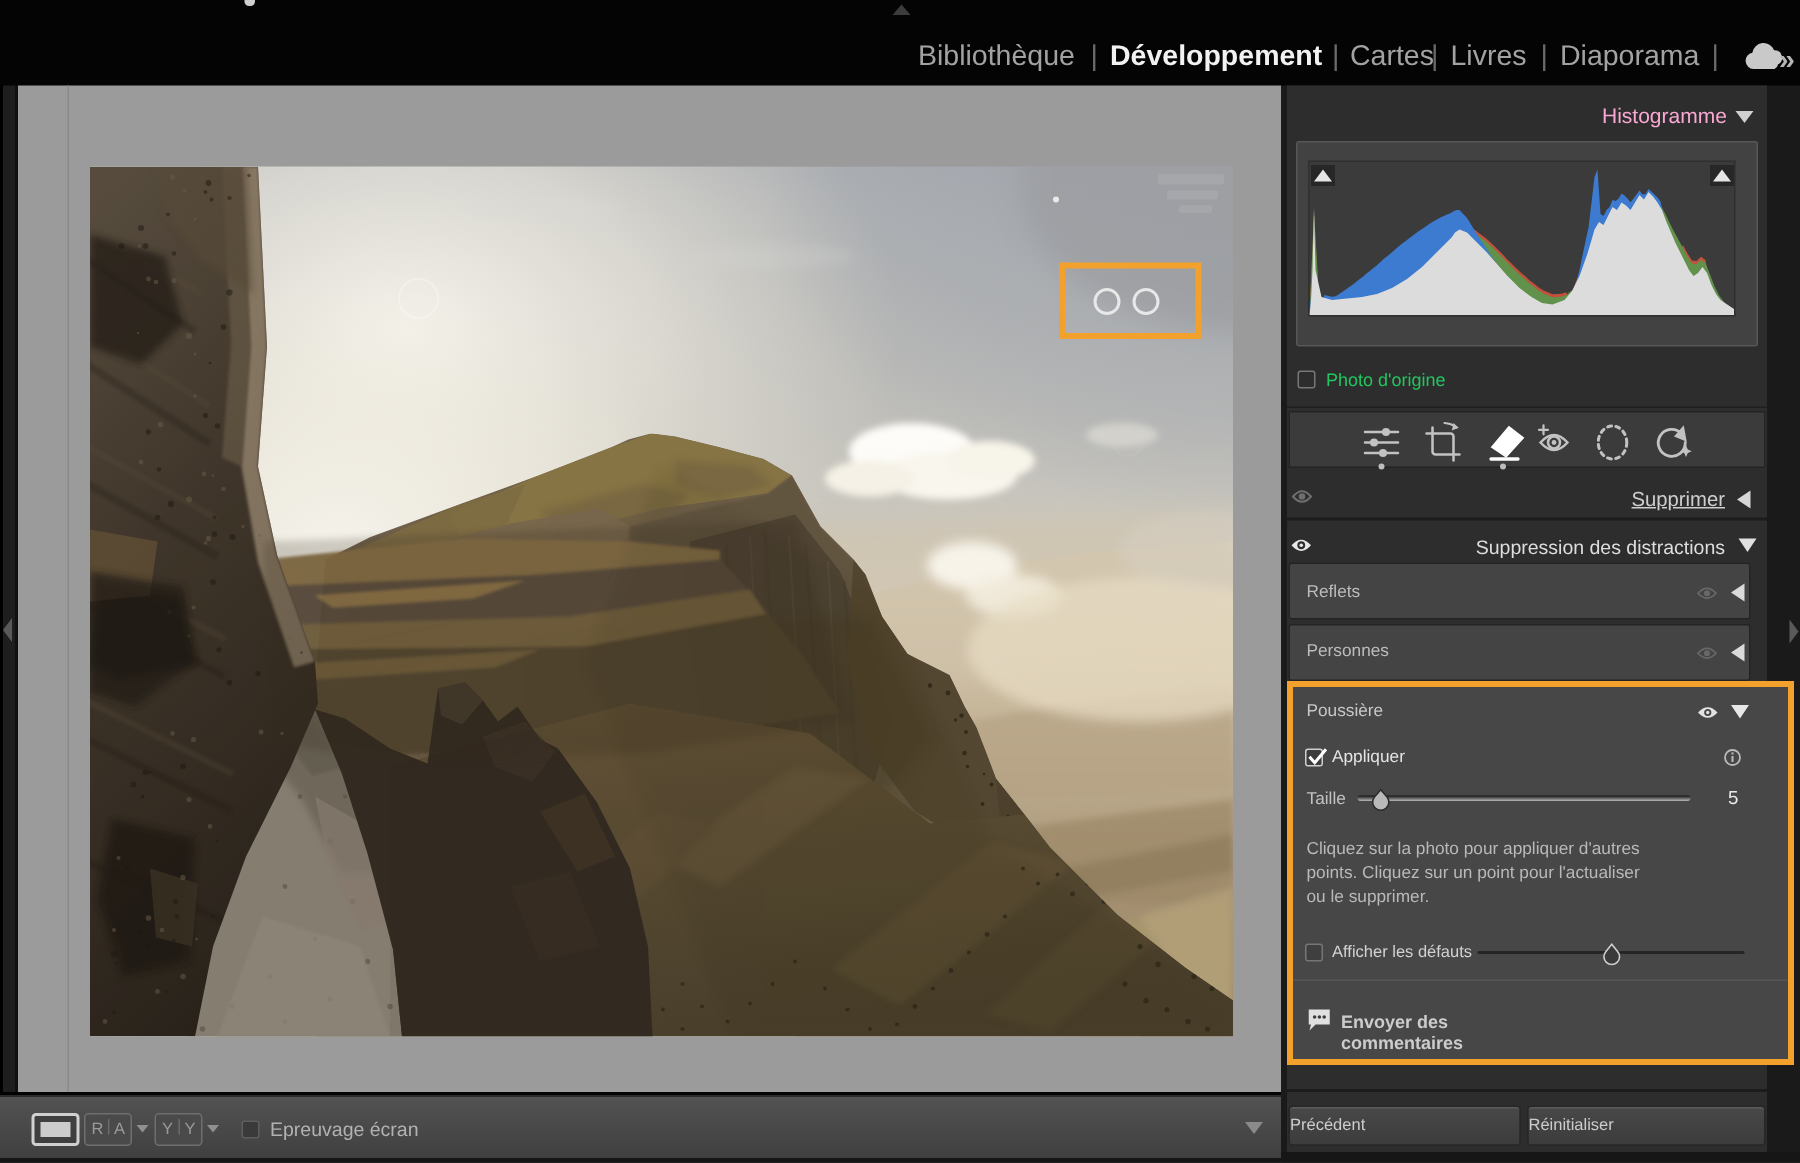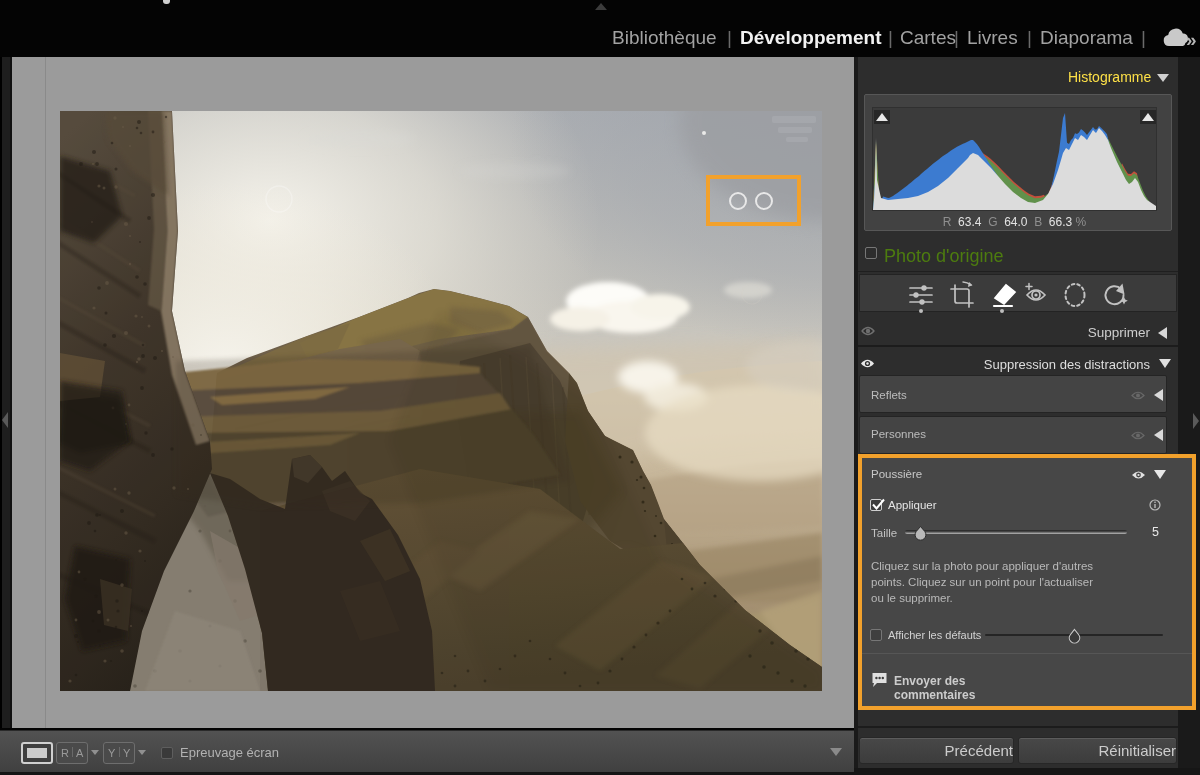--- a/index.html
+++ b/index.html
@@ -16,25 +16,25 @@
 
 #content{left:12px;top:57px;width:842px;height:671px;background:#9b9b9b;}
 #vline{left:45px;top:57px;width:1px;height:671px;background:#8a8a8a;}
 #photo{left:60px;top:111px;width:762px;height:580px;}
 
 #btoolbar{left:0;top:730px;width:854px;height:42px;background:linear-gradient(#525252,#404040);border-top:1px solid #2a2a2a;}
 #bbottom{left:0;top:772px;width:854px;height:3px;background:#151515;}
 
 #rpanel{left:854px;top:57px;width:346px;height:718px;background:#1a1a1a;}
 #rpanelbg{left:858px;top:57px;width:320px;height:711px;background:#2d2d2d;}
-.ptext{color:#fde047;}
+.ptext{color:#f9a8d4;}
 
 .pbox{position:absolute;background:#444444;border:1px solid #242424;border-radius:2px;}
 
-.btn{position:absolute;height:27px;background:linear-gradient(#484848,#3c3c3c);border:1px solid #272727;border-radius:3px;color:#cccccc;font-size:15px;text-align:right;line-height:25px;box-shadow:inset 0 1px 0 #5c5c5c;}
+.btn{position:absolute;height:27px;background:linear-gradient(#484848,#3c3c3c);border:1px solid #272727;border-radius:3px;color:#cccccc;font-size:11px;text-align:left;line-height:25px;box-shadow:inset 0 1px 0 #5c5c5c;}
 </style>
 </head>
 <body>
 <div id="stage">
 
   <div class="abs" id="topbar"></div>
   <div class="abs" style="left:163px;top:0;width:7px;height:4px;background:#cfcfcf;border-radius:0 0 3px 3px;"></div>
   <div class="abs" style="left:595px;top:3px;width:0;height:0;border-left:6px solid transparent;border-right:6px solid transparent;border-bottom:7px solid #3c3c3c;"></div>
   <div id="nav">
     <span style="left:612px;">Bibliothèque</span>
@@ -595,24 +595,23 @@
 
   <div class="abs" style="left:874px;top:110px;width:16px;height:14px;background:#272727;"></div>
   <svg class="abs" style="left:874px;top:110px;" width="16" height="14">
       <path d="M8 3 L14 11 L2 11 Z" fill="#e6e6e6"></path>
     </svg>
   <div class="abs" style="left:1140px;top:110px;width:16px;height:14px;background:#272727;"></div>
   <svg class="abs" style="left:1140px;top:110px;" width="16" height="14">
       <path d="M8 3 L14 11 L2 11 Z" fill="#e6e6e6"></path>
     </svg>
 
-  <div class="abs" style="left:872px;top:215px;width:285px;text-align:center;font-size:12px;color:#8f8f8f;">R&nbsp; <span style="color:#e2e2e2;">63.4</span>&nbsp; G&nbsp; <span style="color:#e2e2e2;">64.0</span>&nbsp; B&nbsp; <span style="color:#e2e2e2;">66.3</span> %</div>
 
   <div class="abs" style="left:865px;top:247px;width:12px;height:12px;background:#2d2d2d;border:1px solid #777;border-radius:2px;"></div>
-  <div class="abs" style="left:884px;top:246px;font-size:18px;color:#4d7c0f;">Photo d'origine</div>
+  <div class="abs" style="left:884px;top:246px;font-size:12px;color:#22c55e;">Photo d'origine</div>
 
   <div class="abs" style="left:858px;top:271px;width:320px;height:1px;background:#1f1f1f;"></div>
   <div class="abs" style="left:859px;top:274px;width:318px;height:38px;background:#3b3b3b;border:1px solid #232323;"></div>
   <svg class="abs" style="left:905px;top:279px;" width="230" height="36" viewBox="0 0 230 36">
     <g stroke="#c2c2c2" stroke-width="1.7" fill="none" stroke-linecap="round">
 
       <path d="M5 9 H27 M5 16 H27 M5 23 H27"></path>
       <circle cx="19" cy="9" r="2.7" fill="#c2c2c2" stroke="none"></circle>
       <circle cx="11" cy="16" r="2.7" fill="#c2c2c2" stroke="none"></circle>
       <circle cx="17" cy="23" r="2.7" fill="#c2c2c2" stroke="none"></circle>
@@ -639,21 +638,21 @@
       <path d="M219 18 l1.2 2.6 l2.6 1.2 l-2.6 1.2 l-1.2 2.6 l-1.2 -2.6 l-2.6 -1.2 l2.6 -1.2 Z" fill="#c2c2c2" stroke="none"></path>
     </g>
   </svg>
   <div class="abs" style="left:919px;top:309px;width:4px;height:4px;border-radius:50%;background:#bdbdbd;"></div>
   <div class="abs" style="left:1000px;top:309px;width:4px;height:4px;border-radius:50%;background:#bdbdbd;"></div>
 
   <svg class="abs" style="left:861px;top:325px;" width="14" height="12" viewBox="0 0 14 12">
       <path d="M1 6 q6 -7 12 0 q-6 7 -12 0 Z" fill="none" stroke="#6f6f6f" stroke-width="1.3"></path>
       <circle cx="7" cy="6" r="2.2" fill="#6f6f6f"></circle>
     </svg>
-  <div class="abs" style="left:1000px;top:325px;width:150px;text-align:right;font-size:13.5px;color:#cecece;">Supprimer</div>
+  <div class="abs" style="left:1000px;top:325px;width:150px;text-align:right;font-size:13.5px;color:#cecece;text-decoration:underline;">Supprimer</div>
   <div class="abs" style="left:1158px;top:327px;width:0;height:0;border-top:6px solid transparent;border-bottom:6px solid transparent;border-right:9px solid #d6d6d6;"></div>
   <div class="abs" style="left:858px;top:345px;width:320px;height:2px;background:#1c1c1c;"></div>
 
   <svg class="abs" style="left:860px;top:357px;" width="15" height="13" viewBox="0 0 15 13">
       <path d="M1 6.5 q6.5 -7.5 13 0 q-6.5 7.5 -13 0 Z" fill="#e8e8e8"></path>
       <circle cx="7.5" cy="6.5" r="2.6" fill="#2d2d2d"></circle>
       <circle cx="7.5" cy="6.5" r="1.2" fill="#e8e8e8"></circle>
     </svg>
   <div class="abs" style="left:900px;top:357px;width:250px;text-align:right;font-size:13px;color:#dedede;">Suppression des distractions</div>
   <div class="abs" style="left:1159px;top:359px;width:0;height:0;border-left:6px solid transparent;border-right:6px solid transparent;border-top:9px solid #e0e0e0;"></div>

